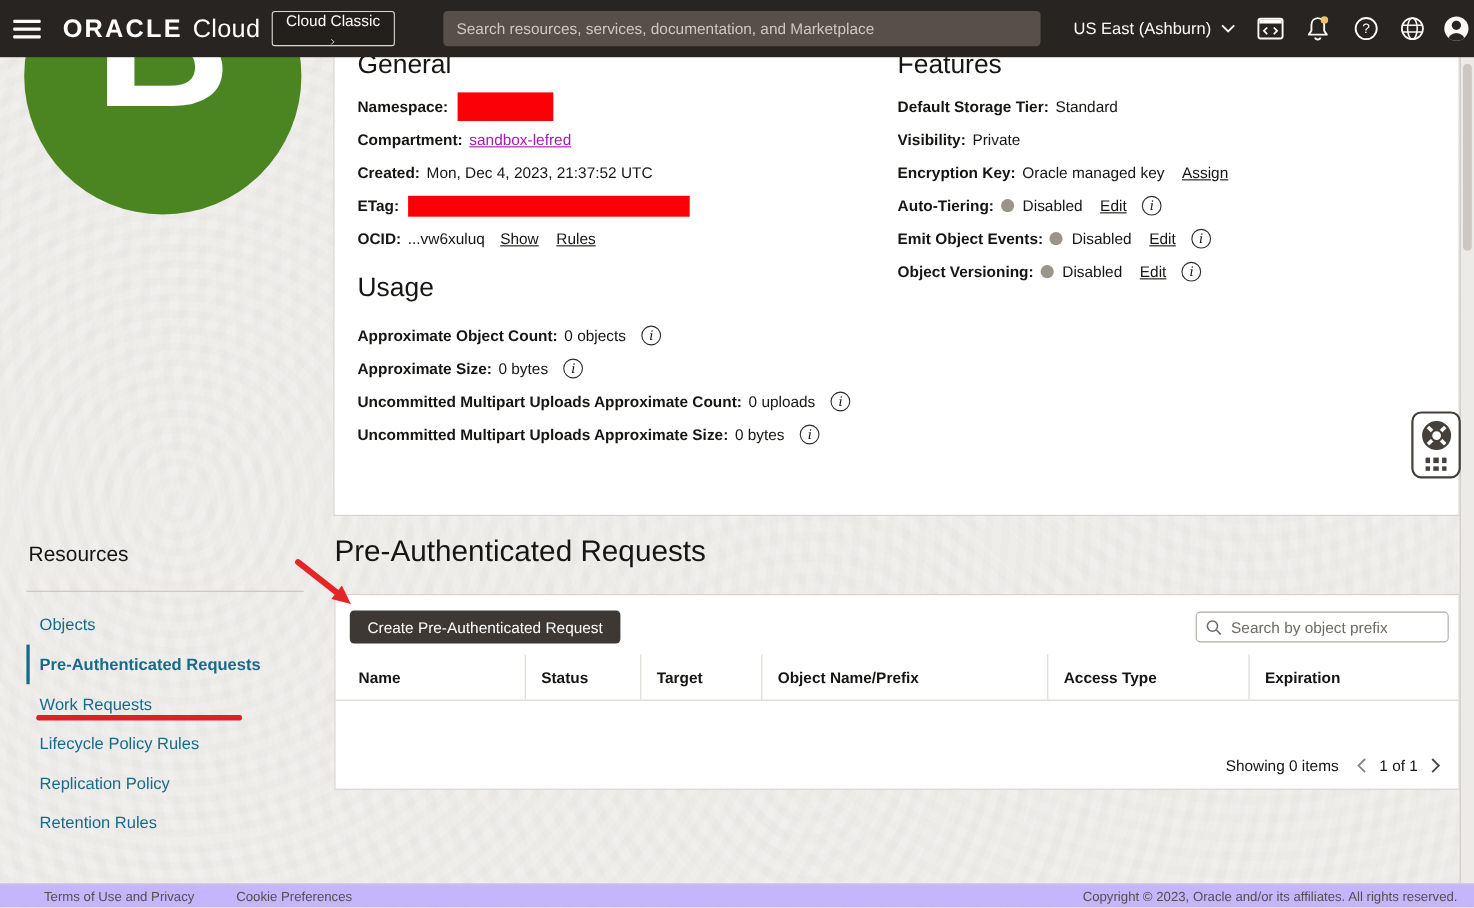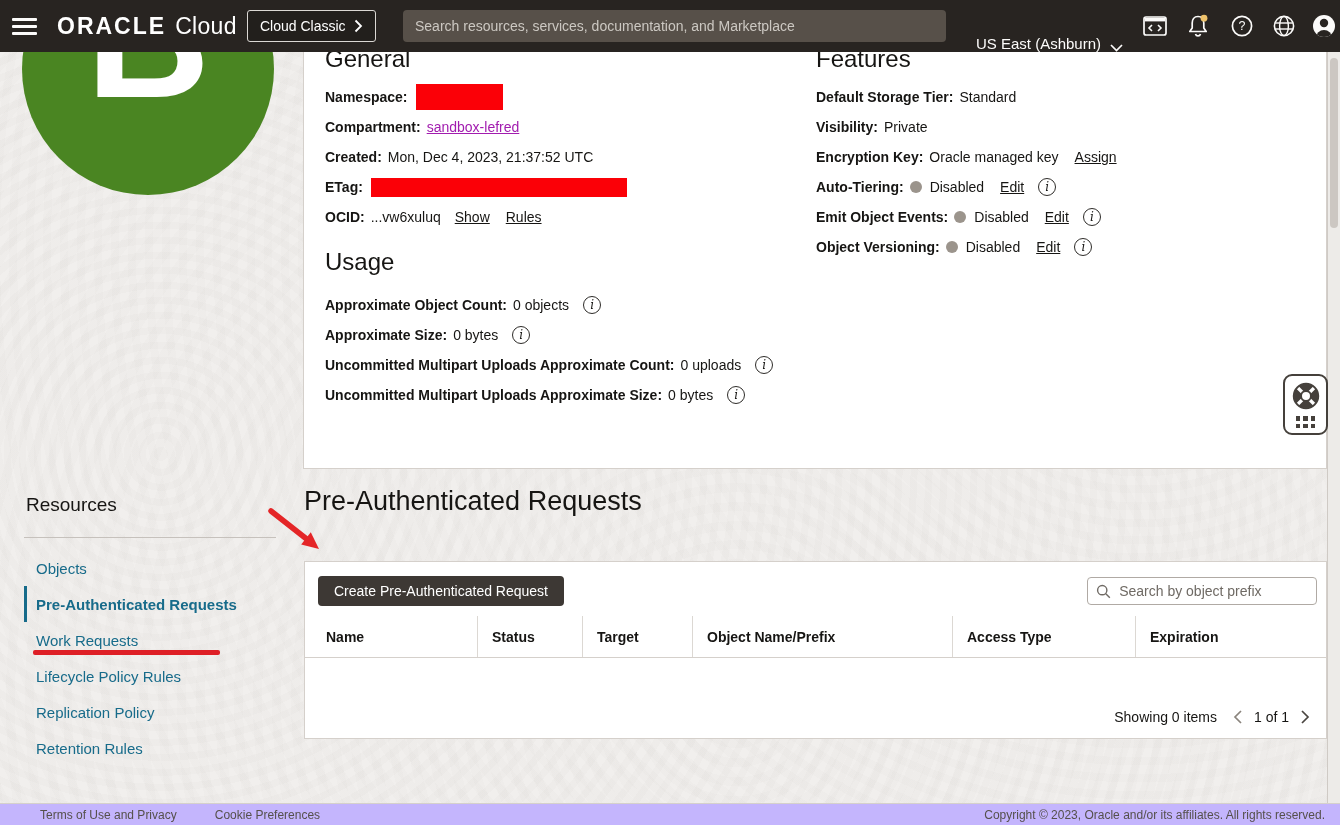--- a/index.html
+++ b/index.html
@@ -27,29 +27,29 @@
   .hamburger{ position:absolute; left:12px; top:14px; width:26px; height:24px;
     display:flex; flex-direction:column; justify-content:center; gap:4px; cursor:pointer; }
   .hamburger span{ display:block; width:25px; height:3px; background:#fcfbfa; border-radius:1px; }
   .brand{ position:absolute; left:57px; top:0; height:52px; display:flex; align-items:center; cursor:pointer; }
   .brand-oracle{ color:#fff; font-size:23px; font-weight:800; letter-spacing:2px; }
   .brand-cloud{ color:#fff; font-size:23px; font-weight:300; margin-left:9px; letter-spacing:0.3px; }
   .cc-btn{
     position:absolute; left:247px; top:10px; height:32px; padding:0 12px;
     background:#221f1c; border:1px solid #dbd8d4; border-radius:3px;
     color:#fff; font-size:14px; font-family:inherit;
-    display:flex; align-items:center; gap:8px; cursor:pointer;
+    display:flex; align-items:center; gap:8px; cursor:pointer;flex-direction:column;
   }
   .nav-search{
     position:absolute; left:403px; top:10px; width:543px; height:32px;
     background:#575049; border:none; border-radius:4px; outline:none;
     color:#eceae7; font-size:14px; font-family:inherit; padding:16px 12px;
   }
   .nav-search::placeholder{ color:#ccc8c2; opacity:1; }
-  .region{ position:absolute; left:976px; top:0; height:52px; display:flex; align-items:flex-end; gap:9px;
+  .region{ position:absolute; left:976px; top:0; height:52px; display:flex; align-items:center; gap:9px;
     color:#fcfbfa; font-size:15px; cursor:pointer; }
   .nav-ic{ position:absolute; top:0; height:52px; width:28px; display:flex; align-items:center; justify-content:center; cursor:pointer; }
   .ic-console{ left:1141px; } .ic-bell{ left:1184px; } .ic-help{ left:1228px; }
   .ic-globe{ left:1270px; } .ic-avatar{ left:1310px; }
 
   
   .bucket-avatar{
     position:absolute; left:22px; top:-57px; width:252px; height:252px;
     border-radius:50%; background:#4a8522; z-index:5; overflow:hidden;
   }
@@ -95,21 +95,21 @@
     color:#176b8a; font-size:15px; cursor:pointer; border-left:3.5px solid transparent;
   }
   .res-item.active{ font-weight:700; border-left-color:#176b8a; }
   .red-underline{ position:absolute; left:33px; top:650px; width:187px; height:4.5px;
     background:#de1f26; border-radius:2px; z-index:7; }
 
   
   .par-title{ position:absolute; left:304px; top:486px; font-size:27px; font-weight:400; z-index:2; }
   .panel-par{
     position:absolute; left:304px; top:540px; width:1023px; height:178px;
-    background:#fff; border:1px solid #d5d0cb; z-index:6;margin-top:21px;
+    background:#fff; border:1px solid #d5d0cb; z-index:6;
   }
   .create-btn{
     position:absolute; left:13px; top:14px; height:30px; padding:0 16px;
     background:#3d3834; color:#fff; border:none; border-radius:4px;
     font-size:14px; font-family:inherit; cursor:pointer;
   }
   .par-search{
     position:absolute; left:782px; top:15px; width:230px; height:28px;
     border:1px solid #b0aaa4; border-radius:4px; background:#fff;
     display:flex; align-items:center; padding:0 8px; gap:8px;

